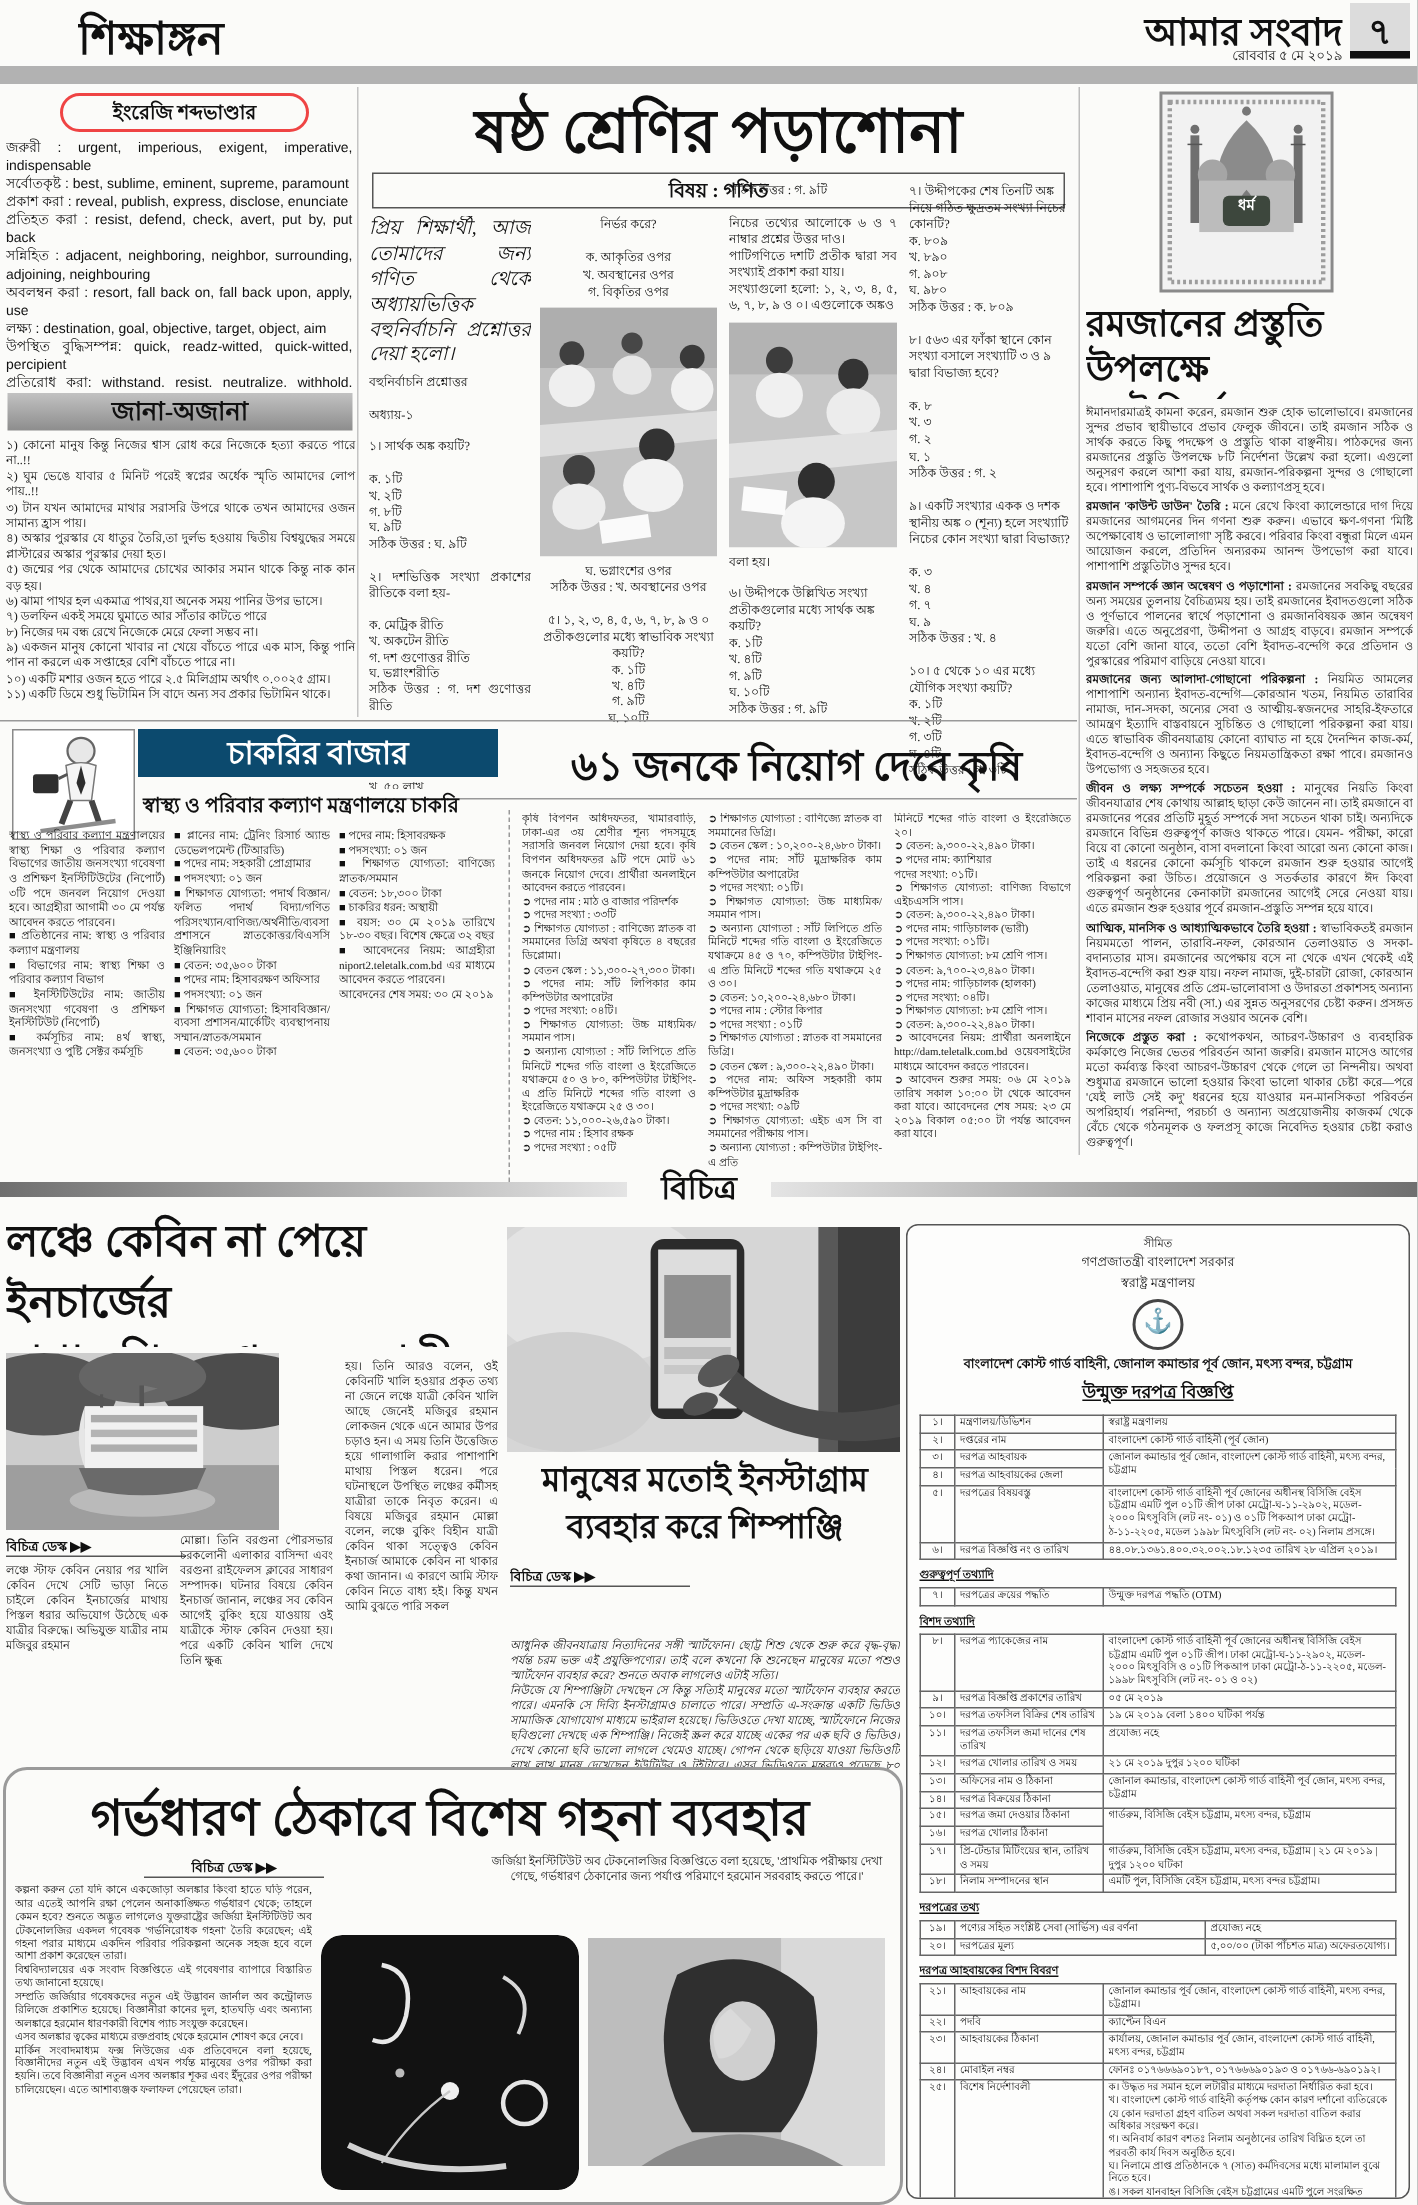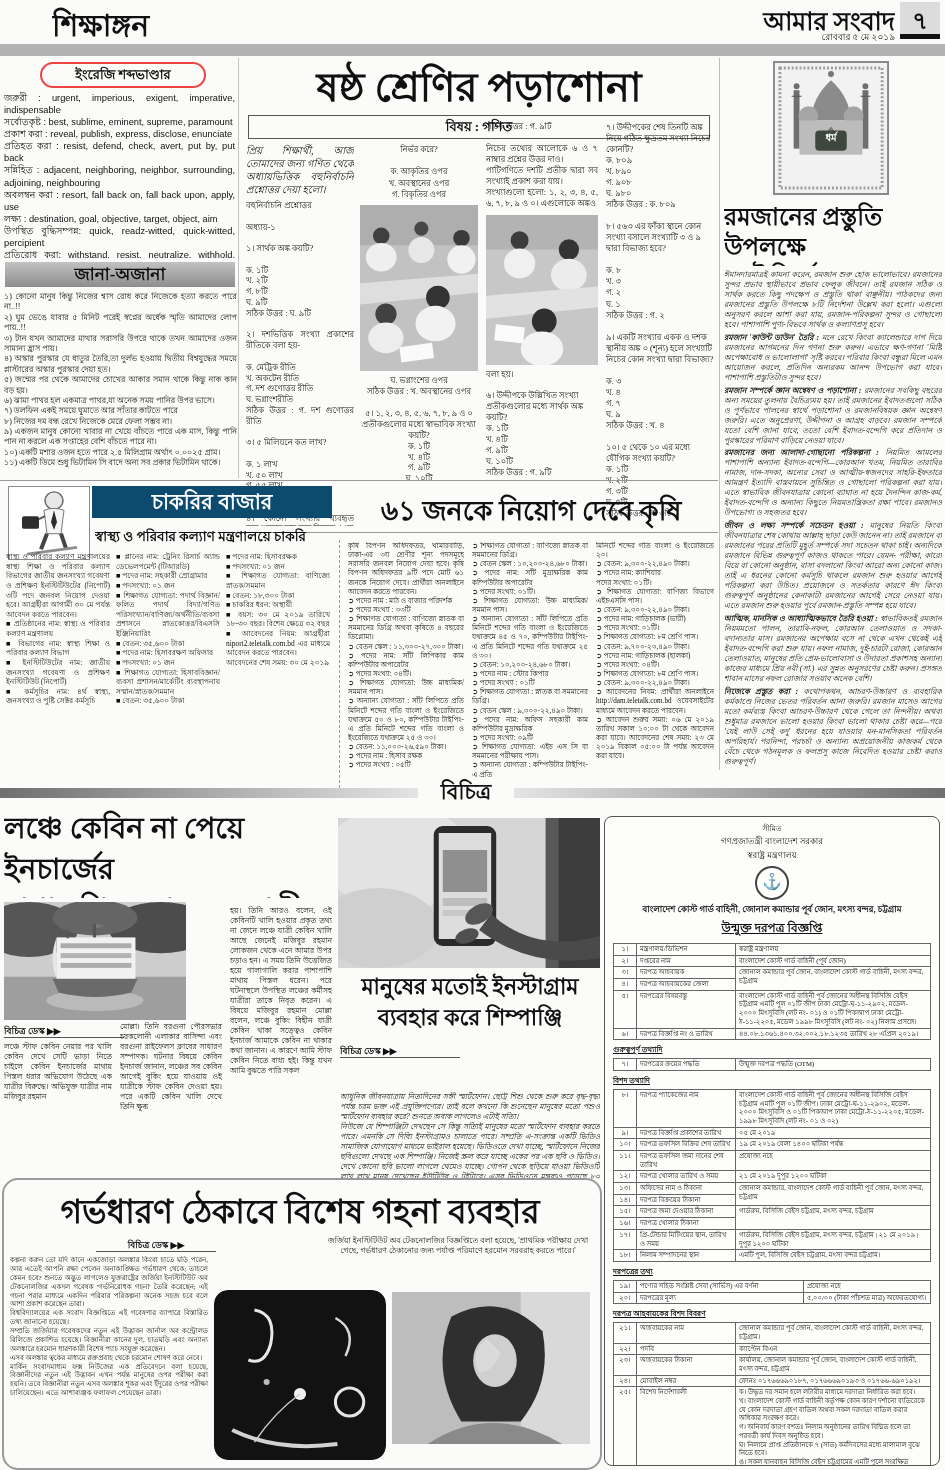--- a/index.html
+++ b/index.html
@@ -5,21 +5,21 @@
   html,body{margin:0;padding:0;background:#9a9a9a;}
   .page{position:relative;width:945px;height:1470px;margin:0 auto;background:#fbfbf9;
         font-family:"Liberation Serif",serif;color:#101010;overflow:hidden;}
   .abs{position:absolute;overflow:hidden;}
   .pre{white-space:pre-line;}
   .j{text-align:justify;}
   .c{text-align:center;}
   .b{font-weight:bold;}
   .rule{background:#888;}
   .photo svg{display:block;width:100%;height:100%;}
-  .rp{margin:0 0 3px 0;font-size:7.8px;line-height:1.28;text-align:justify;font-style:italic;}
+  .rp{margin:0 0 3px 0;font-size:7.8px;line-height:1.28;text-align:justify;}
   .rp b{font-weight:bold;}
   table.tt{border-collapse:collapse;width:100%;font-size:6.8px;line-height:1.28;}
   .tt td{border:1px solid #666;padding:1px 3px;vertical-align:top;}
   .tt td.n{width:16px;text-align:center;}
   .tt td.l{width:92px;}
   .lbl{font-size:7.4px;font-weight:bold;text-decoration:underline;margin:4px 0 2px 0;}
   .sans{font-family:"Liberation Sans",sans-serif;}
 </style>
 </head>
 <body>
@@ -56,21 +56,21 @@
 ৯)  একজন মানুষ কোনো খাবার না খেয়ে বাঁচতে পারে এক মাস, কিন্তু পানি পান না করলে এক সপ্তাহের বেশি বাঁচতে পারে না।
 ১০) একটি মশার ওজন হতে পারে ২.৫ মিলিগ্রাম অর্থাৎ ০.০০২৫ গ্রাম।
 ১১) একটি ডিমে শুধু ভিটামিন সি বাদে অন্য সব প্রকার ভিটামিন থাকে।</div>
 
   <div class="abs" style="left:238px;top:58px;width:0;height:420px;border-left:1px solid #c4c4c4;"></div>
 
   <div class="abs b c" style="left:248px;top:56px;width:462px;height:54px;font-size:40px;">ষষ্ঠ শ্রেণির পড়াশোনা</div>
   <div class="abs b c" style="left:248px;top:115px;width:460px;height:22px;border:1px solid #555;font-size:13px;line-height:22px;">বিষয় : গণিত</div>
 
   <div class="abs" style="left:246px;top:144px;width:108px;height:382px;">
-    <div class="j" style="font-style:italic;font-size:10px;line-height:1.3;margin-bottom:5px;">প্রিয় শিক্ষার্থী, আজ তোমাদের জন্য গণিত থেকে অধ্যায়ভিত্তিক বহুনির্বাচনি প্রশ্নোত্তর দেয়া হলো।</div>
+    <div class="j" style="font-style:italic;font-size:13px;line-height:1.3;margin-bottom:5px;">প্রিয় শিক্ষার্থী, আজ তোমাদের জন্য গণিত থেকে অধ্যায়ভিত্তিক বহুনির্বাচনি প্রশ্নোত্তর দেয়া হলো।</div>
     <div class="pre j" style="font-size:8.3px;line-height:1.3;">বহুনির্বাচনি প্রশ্নোত্তর
 
 অধ্যায়-১
 
 ১। সার্থক অঙ্ক কয়টি?
 
 ক. ১টি
 খ. ২টি
 গ. ৮টি
 ঘ. ৯টি

